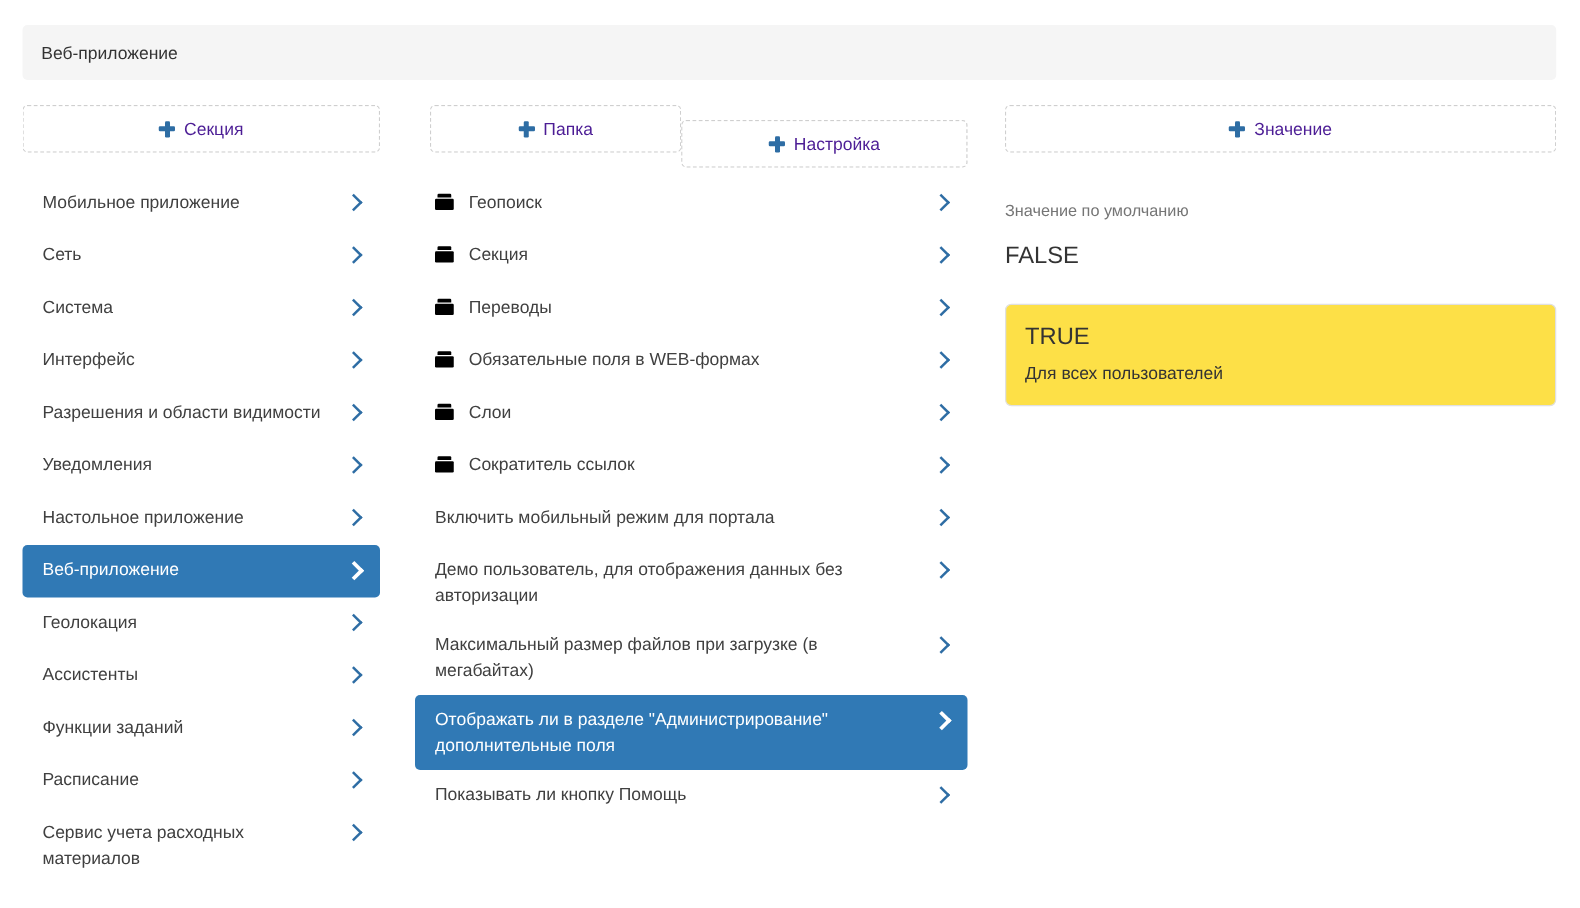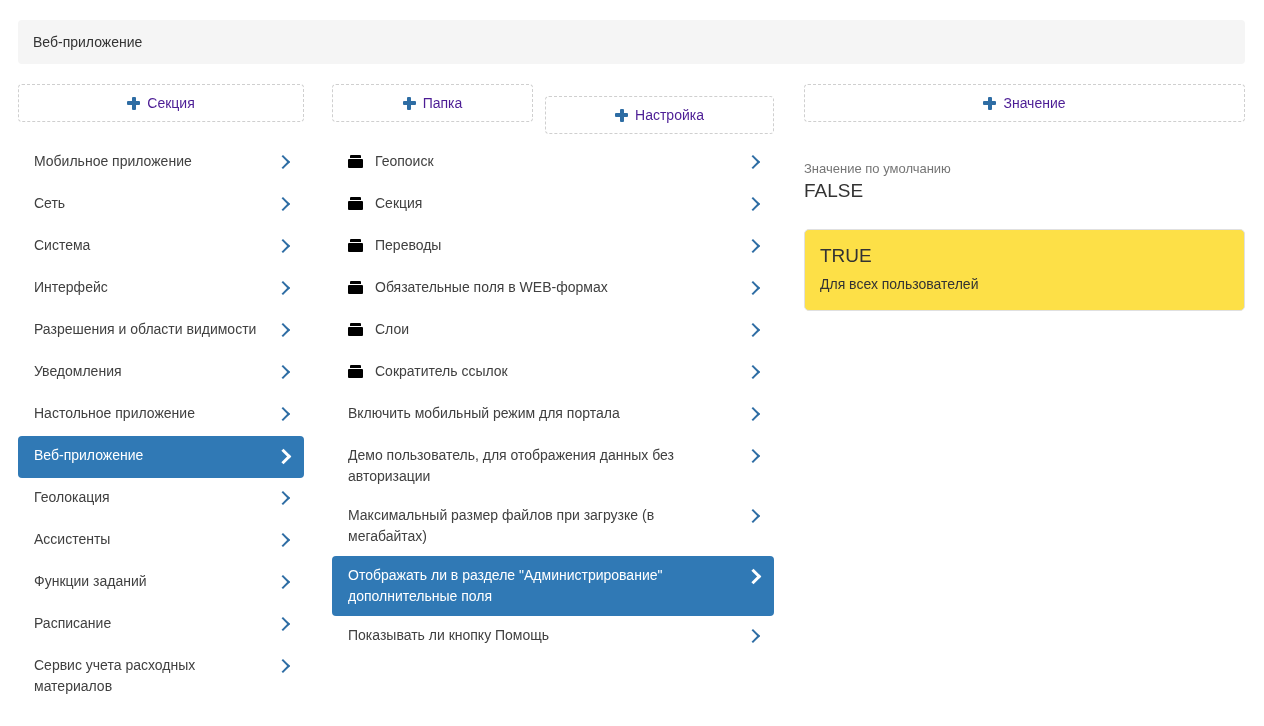--- a/index.html
+++ b/index.html
@@ -85,21 +85,21 @@
   .add-btn .plus::after {
     content: "";
     position: absolute;
     background: #2e6da4;
     border-radius: 1px;
   }
   .add-btn .plus::before { left: 0; top: 4.5px; width: 13px; height: 4px; }
   .add-btn .plus::after  { top: 0; left: 4.5px; height: 13px; width: 4px; }
 
   .add-btn-section  { position:absolute; left:0;   top:0; width: 286px; }
-  .add-btn-folder   { position:absolute; left:0;   top:0; width: 201px; }
+  .add-btn-folder   { position:absolute; left:12px;   top:0; width: 201px; }
   .add-btn-setting  { position:absolute; left:213px; top:12px; width: 229px; }
   .add-btn-value    { position:absolute; left:0;   top:0; width: 441px; }
 
   
   .list { position: relative; }
 
   .row {
     position: relative;
     box-sizing: border-box;
     display: flex;
@@ -178,21 +178,21 @@
   }
   .default-label {
     font-size: 13px;
     color: #757575;
     line-height: 17px;
   }
   .default-value {
     font-size: 19px;
     color: #333333;
     line-height: 24px;
-    margin-top: 2px;
+    margin-top: 16px;
   }
   .value-card {
     box-sizing: border-box;
     margin-top: 26px;
     width: 441px;
     border: 1px solid #e0e0e0;
     border-radius: 5px;
     background: #fde047;
     padding: 14px 15px 16px 15px;
     cursor: pointer;

